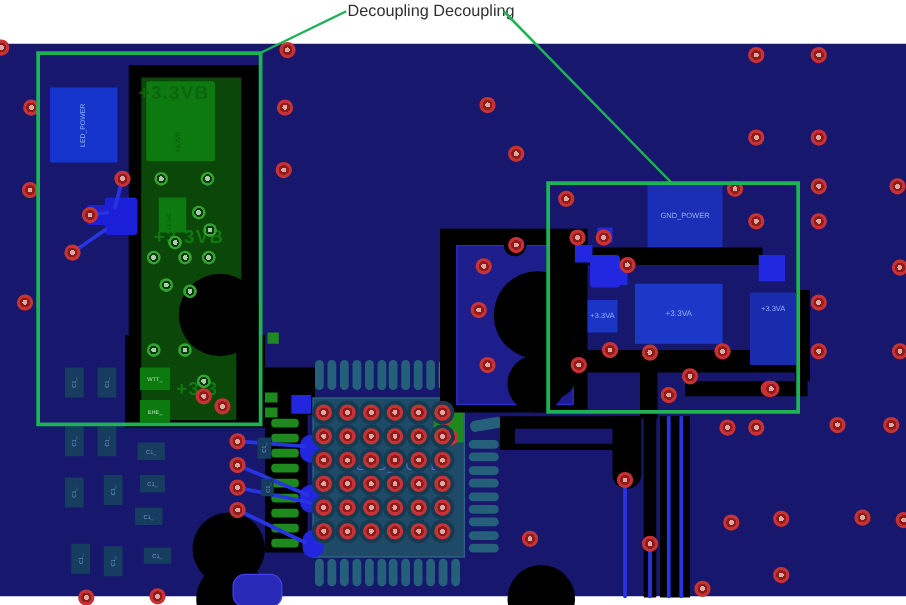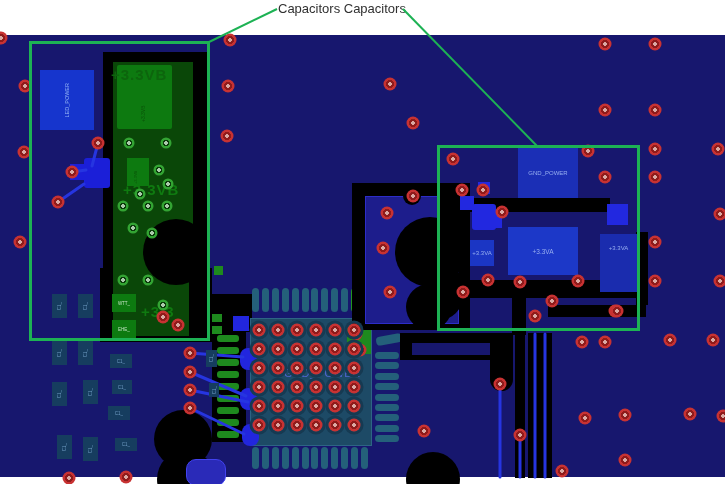--- a/index.html
+++ b/index.html
@@ -24,21 +24,21 @@
   .hlbox{position:absolute;border:3px solid #1db254;z-index:40;}
   .black{background:#000;}
   .circle{border-radius:50%;}
   svg{position:absolute;left:0;top:0;}
 </style>
 </head>
 <body>
 
 <div class="page">
 
-  <div class="abs" style="left:278px;top:1px;font-size:13px;color:#303030;">Capacitors Capacitors</div>
+  <div class="abs" style="left:278px;top:1px;font-size:13px;color:#303030;">Decoupling Decoupling</div>
 
   <div class="abs board"></div>
 
   <div class="abs black" style="left:103px;top:52px;width:104px;height:216px;"></div>
   <div class="abs black" style="left:100px;top:268px;width:112px;height:74px;"></div>
   <div class="abs" style="left:113px;top:62px;width:80px;height:206px;background:#0a4708;"></div>
   <div class="abs" style="left:113px;top:268px;width:76px;height:68px;background:#0a4708;"></div>
   <div class="abs black circle" style="left:143px;top:219px;width:66px;height:66px;"></div>
   <div class="abs" style="left:117px;top:65px;width:55px;height:64px;background:#0d7a10;border-radius:2px;"></div>
   <div class="abs vtext" style="left:140px;top:78px;height:44px;font-size:5px;color:#0a5408;">+3.3VB</div>

